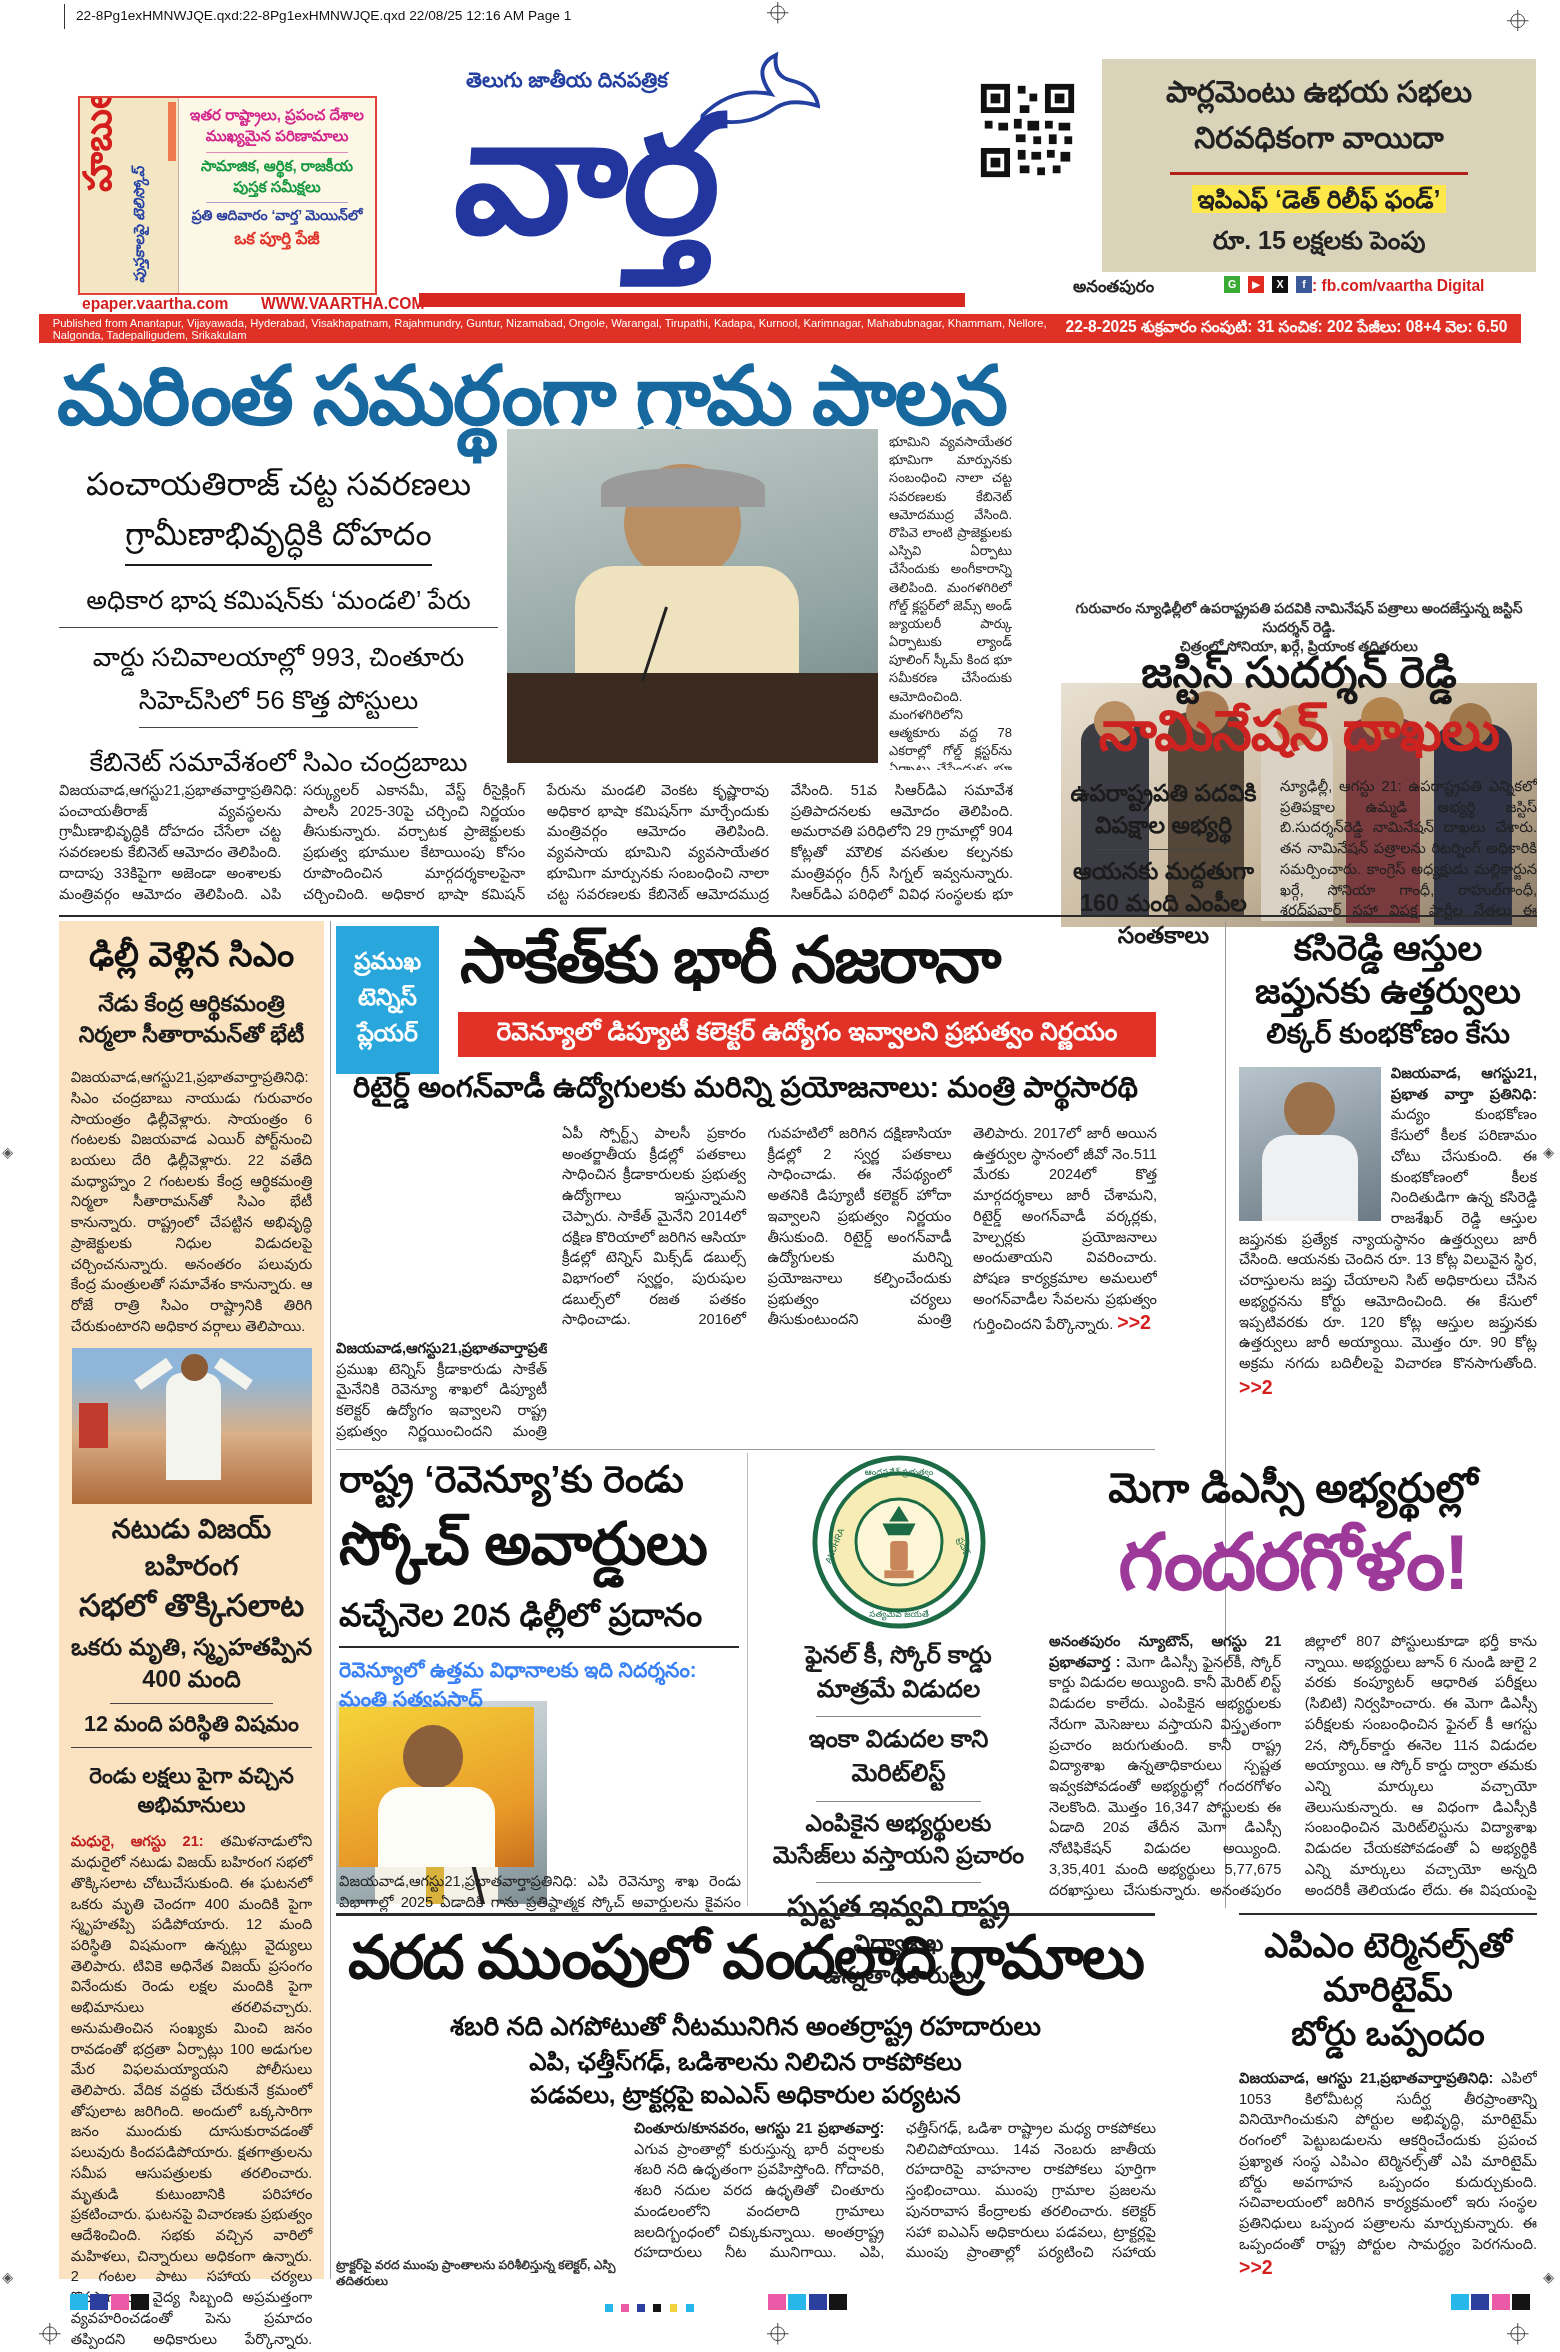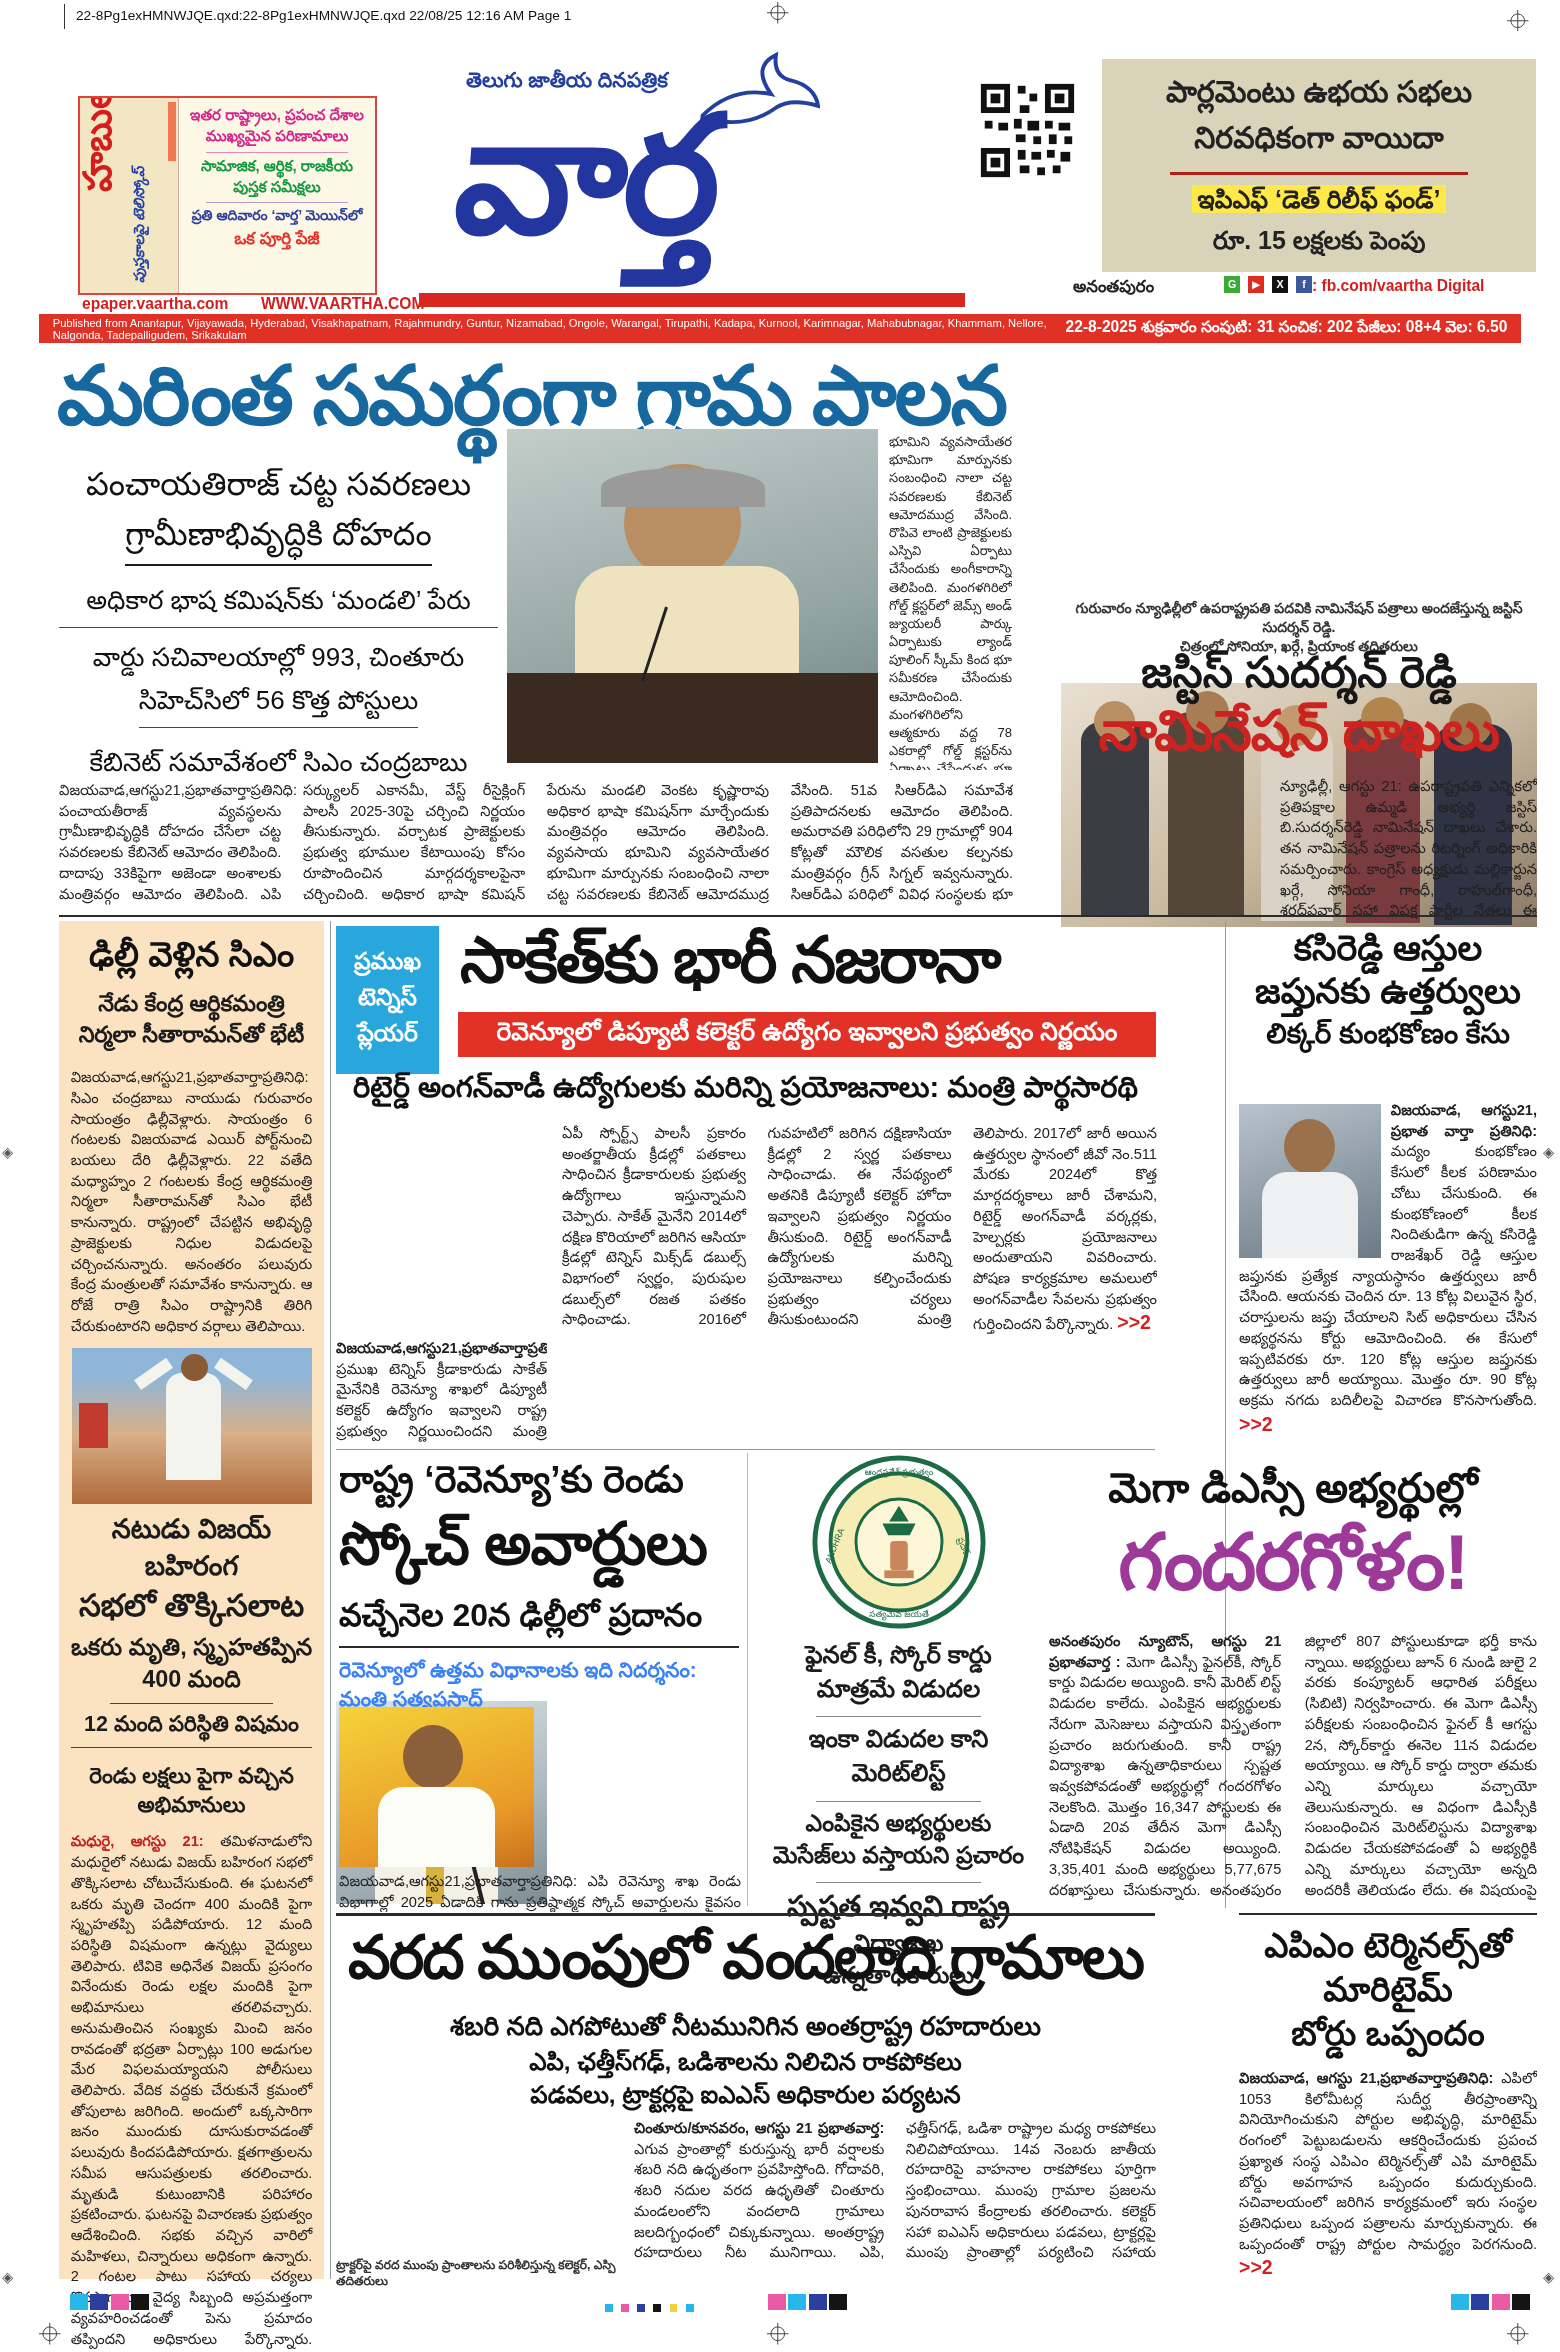--- a/index.html
+++ b/index.html
@@ -177,20 +177,27 @@
     <div style="position:absolute;left:215px;top:21.5px;width:41px;height:41px;border-radius:50%;background:#c29a6d;"></div>
     <div style="position:absolute;left:300px;top:13.7px;width:43px;height:43px;border-radius:50%;background:#b2854f;"></div>
     <div style="position:absolute;left:388px;top:19.5px;width:43px;height:43px;border-radius:50%;background:#9e7649;"></div>
   </div>
   <div class="abs cap ctr" style="left:1061px;top:599px;width:476px;">
     <div>గురువారం న్యూఢిల్లీలో ఉపరాష్ట్రపతి పదవికి నామినేషన్ పత్రాలు అందజేస్తున్న జస్టిస్ సుదర్శన్ రెడ్డి.</div>
     <div>చిత్రంలో సోనియా, ఖర్గే, ప్రియాంక తదితరులు</div>
   </div>
   <div class="abs ctr b" style="left:1061px;top:698px;width:476px;font-size:56px;color:#cc2320;letter-spacing:-1px;">నామినేషన్ దాఖలు</div>
   <div class="abs ctr b" style="left:1061px;top:648px;width:476px;font-size:43px;color:#161616;">జస్టిస్ సుదర్శన్ రెడ్డి</div>
+  <div class="abs ctr" style="left:1061px;top:780px;width:205px;">
+    <div class="b" style="font-size:23.4px;">ఉపరాష్ట్రపతి పదవికి</div>
+    <div class="b thin-u" style="display:inline-block;font-size:23.4px;margin-bottom:7.8px;">విపక్షాల అభ్యర్థి</div>
+    <div class="b" style="font-size:23.4px;">ఆయనకు మద్దతుగా</div>
+    <div class="b" style="font-size:23.4px;">160 మంది ఎంపీల</div>
+    <div class="b" style="font-size:23.4px;">సంతకాలు</div>
+  </div>
   <div class="abs body-txt" style="left:1280px;top:776px;width:257px;height:144px;overflow:hidden;">
     <span>న్యూఢిల్లీ, ఆగస్టు 21: ఉపరాష్ట్రపతి ఎన్నికలో ప్రతిపక్షాల ఉమ్మడి అభ్యర్థి జస్టిస్ బి.సుదర్శన్‌రెడ్డి నామినేషన్ దాఖలు చేశారు. తన నామినేషన్ పత్రాలను రిటర్నింగ్ అధికారికి సమర్పించారు. కాంగ్రెస్ అధ్యక్షుడు మల్లికార్జున ఖర్గే, సోనియా గాంధీ, రాహుల్‌గాంధీ, శరద్‌పవార్ సహా విపక్ష పార్టీల నేతలు ఈ కార్యక్రమంలో పాల్గొన్నారు. ఎన్‌సిపి (ఎస్పీ) అధినేత శరద్‌పవార్, ఎస్పీ నేత రామ్ గోపాల్ యాదవ్, డిఎంకె తిరుచ్చి శివ, టిఎంసి</span>
     
   </div>
 
   <div class="abs rule" style="left:59px;top:915px;width:1478px;height:2px;"></div>
 
   <div class="abs" style="left:59px;top:921px;width:265px;height:1358px;background:#fbe3c2;padding:13.7px 11.7px;box-sizing:border-box;">
     <div class="ctr b" style="font-size:34px;color:#111;">ఢిల్లీ వెళ్లిన సిఎం</div>
     <div class="ctr" style="font-size:22.4px;font-weight:bold;margin-top:9.8px;">నేడు కేంద్ర ఆర్థికమంత్రి</div>
@@ -243,21 +250,21 @@
     <div class="body-txt" style="column-count:3;column-gap:21.5px;height:322px;">
       <span>ఏపీ స్పోర్ట్స్ పాలసీ ప్రకారం అంతర్జాతీయ క్రీడల్లో పతకాలు సాధించిన క్రీడాకారులకు ప్రభుత్వ ఉద్యోగాలు ఇస్తున్నామని చెప్పారు. సాకేత్ మైనేని 2014లో దక్షిణ కొరియాలో జరిగిన ఆసియా క్రీడల్లో టెన్నిస్ మిక్స్‌డ్ డబుల్స్ విభాగంలో స్వర్ణం, పురుషుల డబుల్స్‌లో రజత పతకం సాధించాడు. 2016లో గువహటిలో జరిగిన దక్షిణాసియా క్రీడల్లో 2 స్వర్ణ పతకాలు సాధించాడు. ఈ నేపథ్యంలో అతనికి డిప్యూటీ కలెక్టర్ హోదా ఇవ్వాలని ప్రభుత్వం నిర్ణయం తీసుకుంది. రిటైర్డ్ అంగన్‌వాడీ ఉద్యోగులకు మరిన్ని ప్రయోజనాలు కల్పించేందుకు ప్రభుత్వం చర్యలు తీసుకుంటుందని మంత్రి తెలిపారు. 2017లో జారీ అయిన ఉత్తర్వుల స్థానంలో జీవో నెం.511 మేరకు 2024లో కొత్త మార్గదర్శకాలు జారీ చేశామని, రిటైర్డ్ అంగన్‌వాడీ వర్కర్లకు, హెల్పర్లకు ప్రయోజనాలు అందుతాయని వివరించారు. పోషణ కార్యక్రమాల అమలులో అంగన్‌వాడీల సేవలను ప్రభుత్వం గుర్తించిందని పేర్కొన్నారు.</span>
       <span class="more">&gt;&gt;2</span>
     </div>
   </div>
 
   <div class="abs vline" style="left:1225px;top:921px;height:987px;"></div>
   <div class="abs ctr b" style="left:1239px;top:928px;width:298px;font-size:35px;color:#111;">కసిరెడ్డి ఆస్తుల</div>
   <div class="abs ctr b" style="left:1239px;top:971px;width:298px;font-size:35px;color:#111;">జప్తునకు ఉత్తర్వులు</div>
   <div class="abs ctr b" style="left:1239px;top:1018px;width:298px;font-size:28px;color:#111;">లిక్కర్ కుంభకోణం కేసు</div>
-  <div class="abs" style="left:1239px;top:1100px;width:298px;height:363px;overflow:hidden;">
+  <div class="abs" style="left:1239px;top:1063px;width:298px;height:363px;overflow:hidden;">
     <div class="photo" style="float:left;width:142px;height:154px;margin:3.9px 9.8px 5.9px 0;background:linear-gradient(160deg,#b8c4cc,#6b7a85);">
       <div style="position:absolute;left:45px;top:15.6px;width:51px;height:55px;border-radius:50%;background:#9a714a;"></div>
       <div style="position:absolute;left:23.4px;top:68px;width:96px;height:86px;border-radius:25px 25px 0 0;background:#eef0f2;"></div>
     </div>
     <div class="body-txt">
       <span class="dl">విజయవాడ, ఆగస్టు21, ప్రభాత వార్తా ప్రతినిధి:</span>
       <span>మద్యం కుంభకోణం కేసులో కీలక పరిణామం చోటు చేసుకుంది. ఈ కుంభకోణంలో కీలక నిందితుడిగా ఉన్న కసిరెడ్డి రాజశేఖర్ రెడ్డి ఆస్తుల జప్తునకు ప్రత్యేక న్యాయస్థానం ఉత్తర్వులు జారీ చేసింది. ఆయనకు చెందిన రూ. 13 కోట్ల విలువైన స్థిర, చరాస్తులను జప్తు చేయాలని సిట్ అధికారులు చేసిన అభ్యర్థనను కోర్టు ఆమోదించింది. ఈ కేసులో ఇప్పటివరకు రూ. 120 కోట్ల ఆస్తుల జప్తునకు ఉత్తర్వులు జారీ అయ్యాయి. మొత్తం రూ. 90 కోట్ల అక్రమ నగదు బదిలీలపై విచారణ కొనసాగుతోంది.</span>
       <span class="more">&gt;&gt;2</span>
     </div>
   </div>

